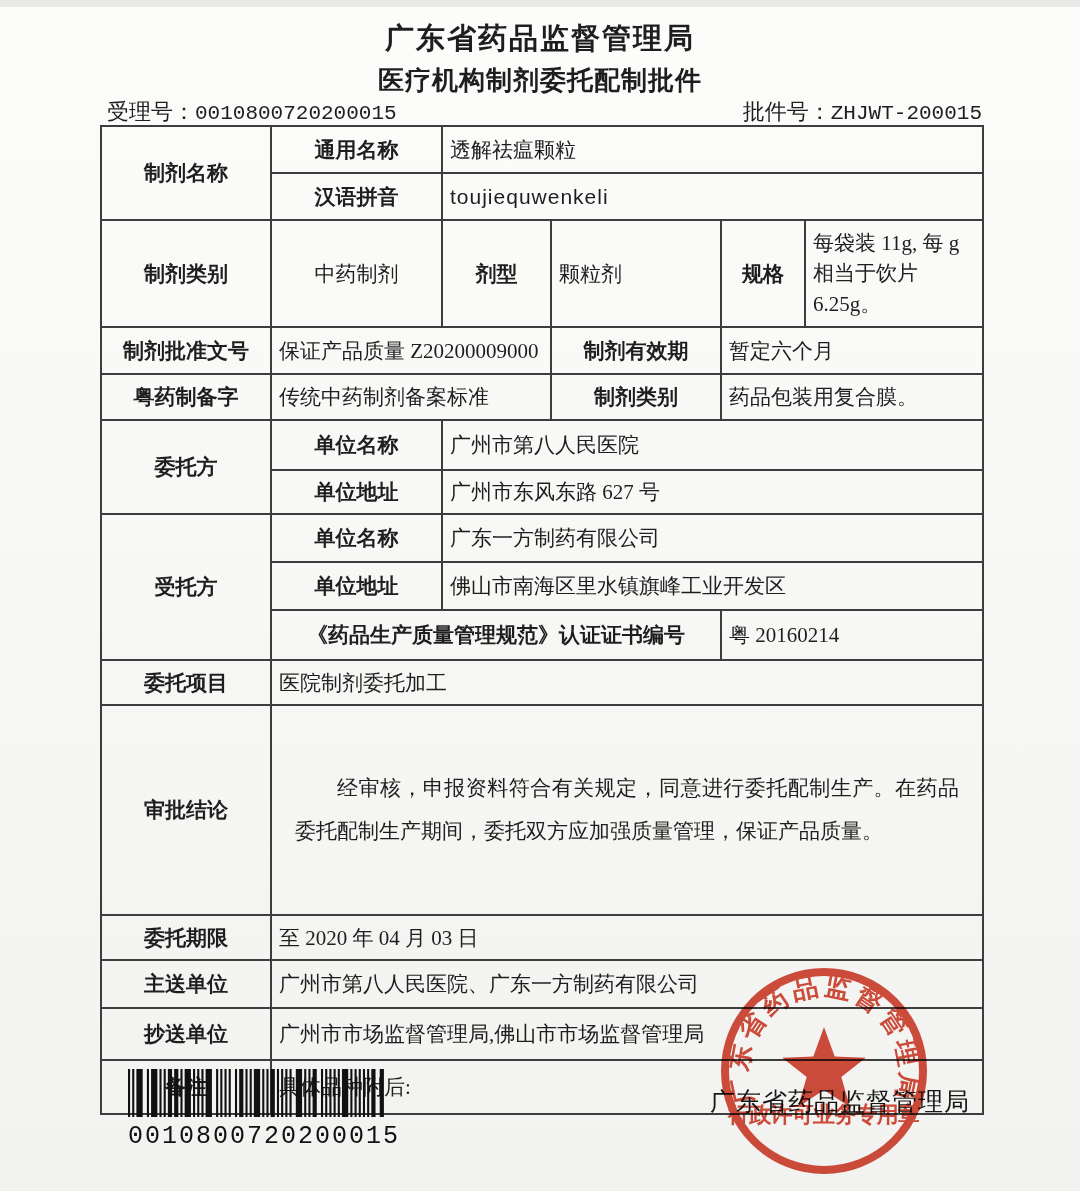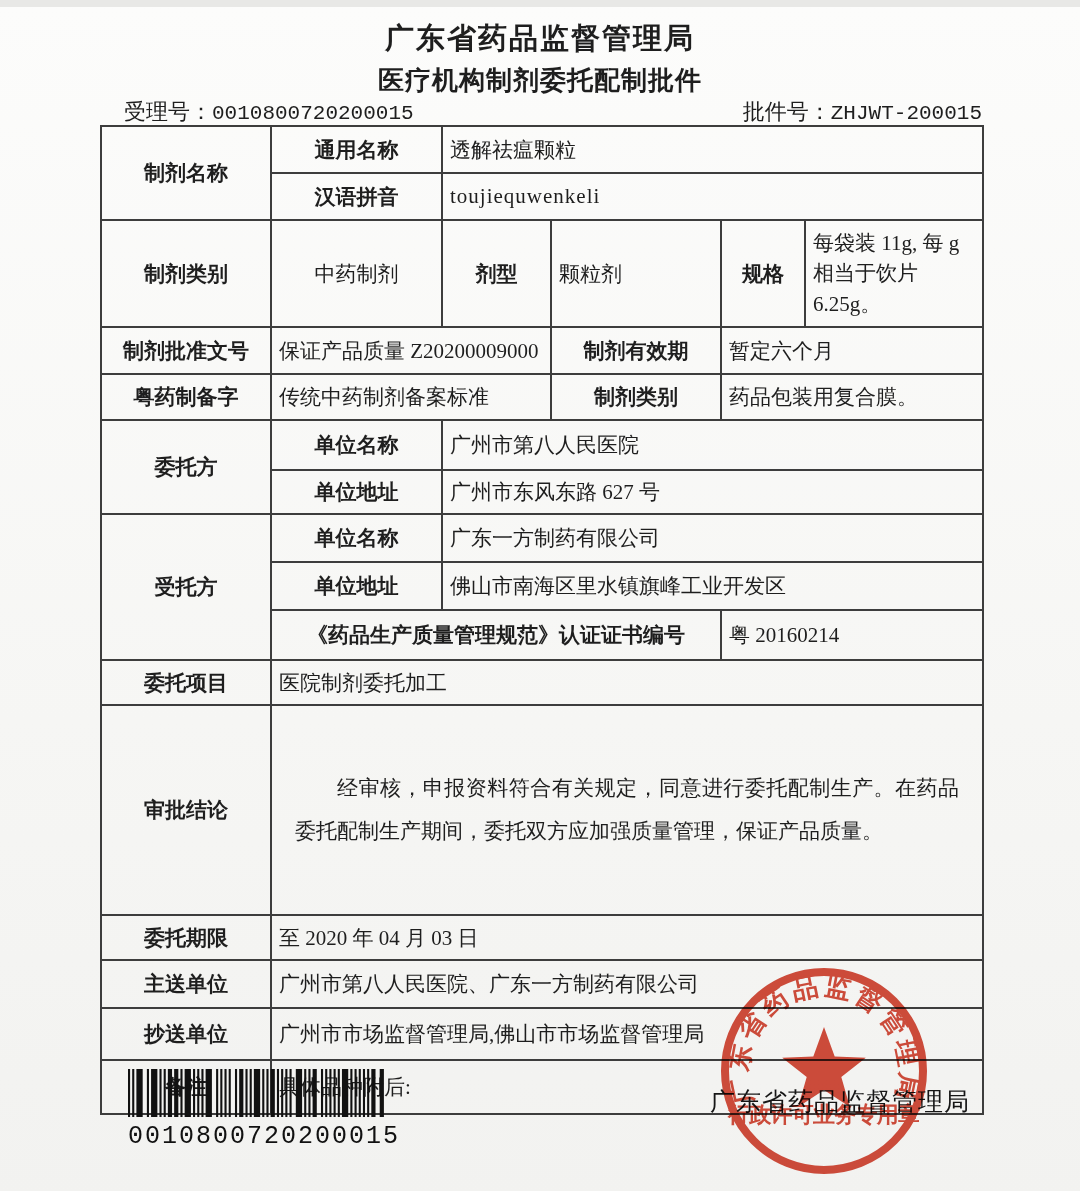--- a/index.html
+++ b/index.html
@@ -11,36 +11,36 @@
   }
   .agency-title{
     position:absolute;top:12px;left:0;width:1080px;text-align:center;
     font-size:29px;font-weight:bold;letter-spacing:2px;
   }
   .doc-title{
     position:absolute;top:56px;left:0;width:1080px;text-align:center;
     font-size:26px;font-weight:bold;letter-spacing:1px;font-family:Liberation Mono, monospace;
   }
   .ref-row{position:absolute;top:90px;left:100px;width:882px;font-size:22px;}
-  .ref-left{position:absolute;left:24px;top:0;white-space:nowrap;}
+  .ref-left{position:absolute;left:7px;top:0;white-space:nowrap;}
   .ref-right{position:absolute;right:0;top:0;white-space:nowrap;}
   .num{font-family:"Liberation Mono","DejaVu Sans Mono",monospace;font-size:21px;}
 
   table.doc-table{
     position:absolute;left:100px;top:118px;width:882px;
     border-collapse:collapse;table-layout:fixed;
   }
   table.doc-table td{
     border:2px solid #3d3d3d;font-size:21px;overflow:hidden;
     vertical-align:middle;padding:7px;
   }
   td.lbl{font-weight:bold;text-align:center;padding:2px 4px;}
   td.val{text-align:left;padding:2px 4px 2px 14px;}
   td.ctr{text-align:center;padding:2px 4px;}
-  .mono{font-family:Liberation Serif, serif;font-size:20px;letter-spacing:1px;border-radius:21px;}
+  .mono{font-family:Liberation Sans, sans-serif;font-size:20px;letter-spacing:1px;border-radius:21px;}
   td.spec{font-size:20px;line-height:1.45;padding:3px 6px 3px 10px;}
   .concl{line-height:2.05;text-indent:2em;padding:0 16px;text-align:justify;}
 
   .barcode-wrap{position:absolute;left:128px;top:1062px;width:258px;}
   .barcode-num{
     margin-top:1px;text-align:center;font-size:25px;letter-spacing:2px;
     font-family:"Liberation Mono","DejaVu Sans Mono",monospace;color:#111;
   }
   .issuer-line{
     position:absolute;left:695px;top:1078px;width:290px;text-align:center;

